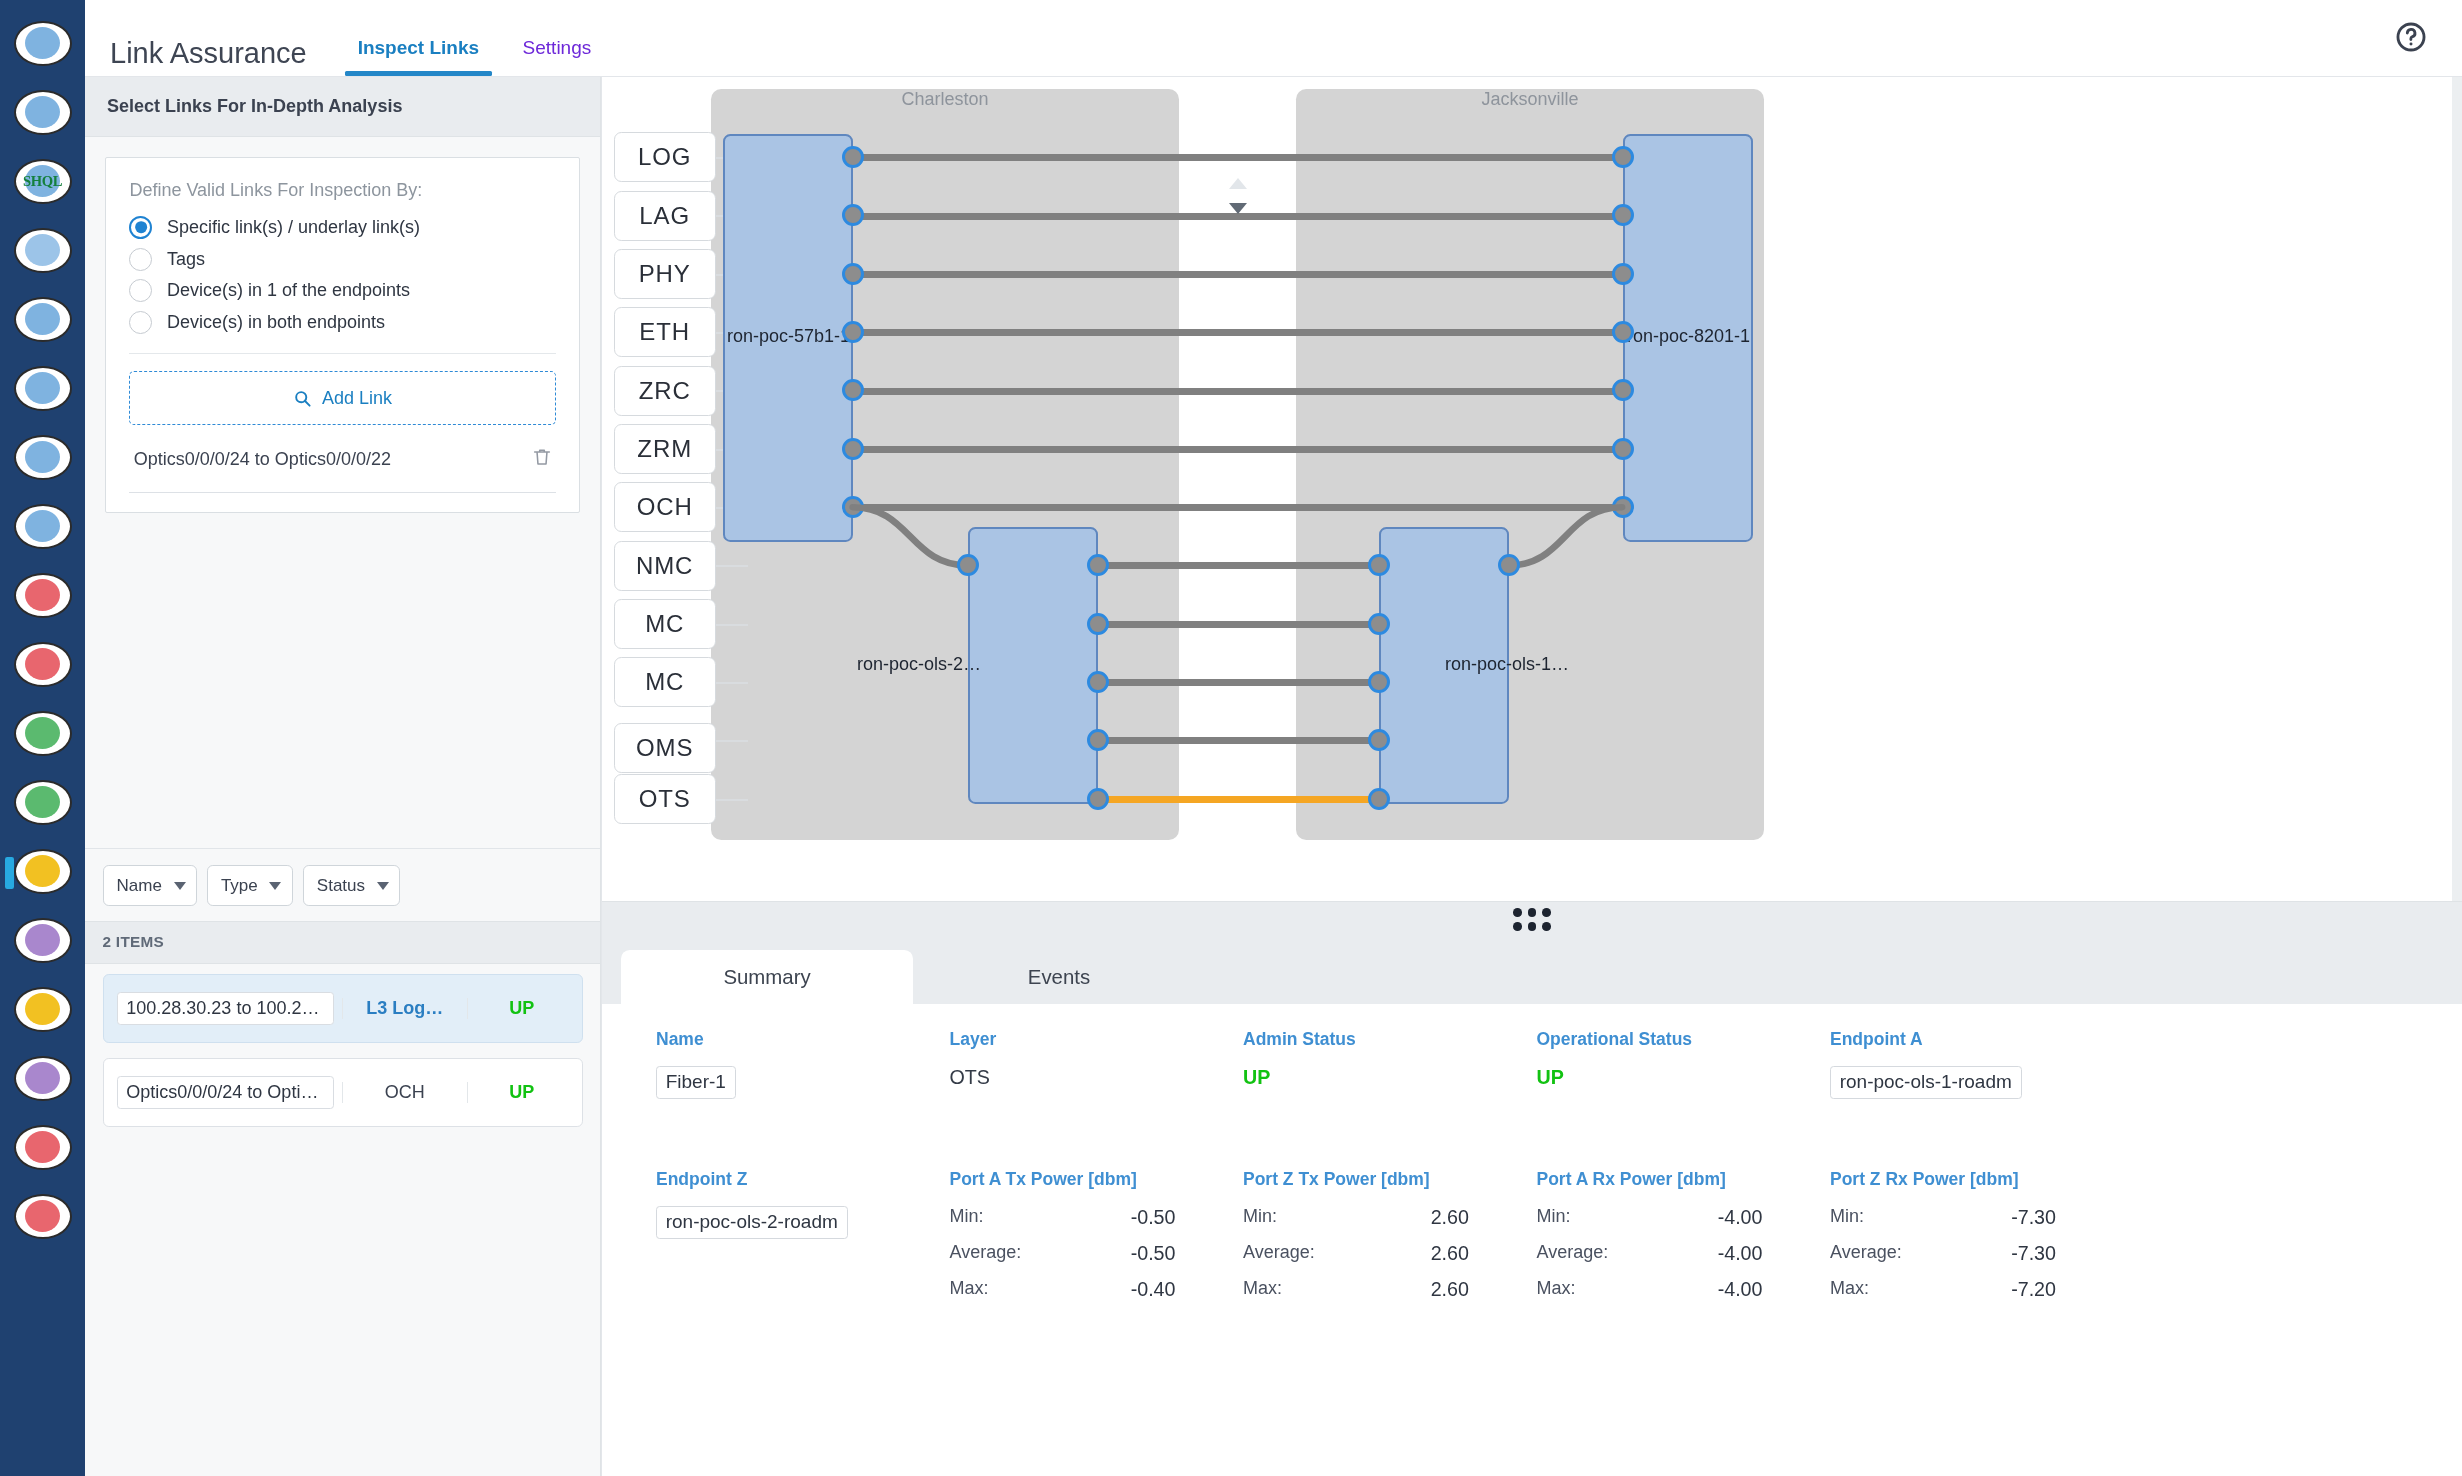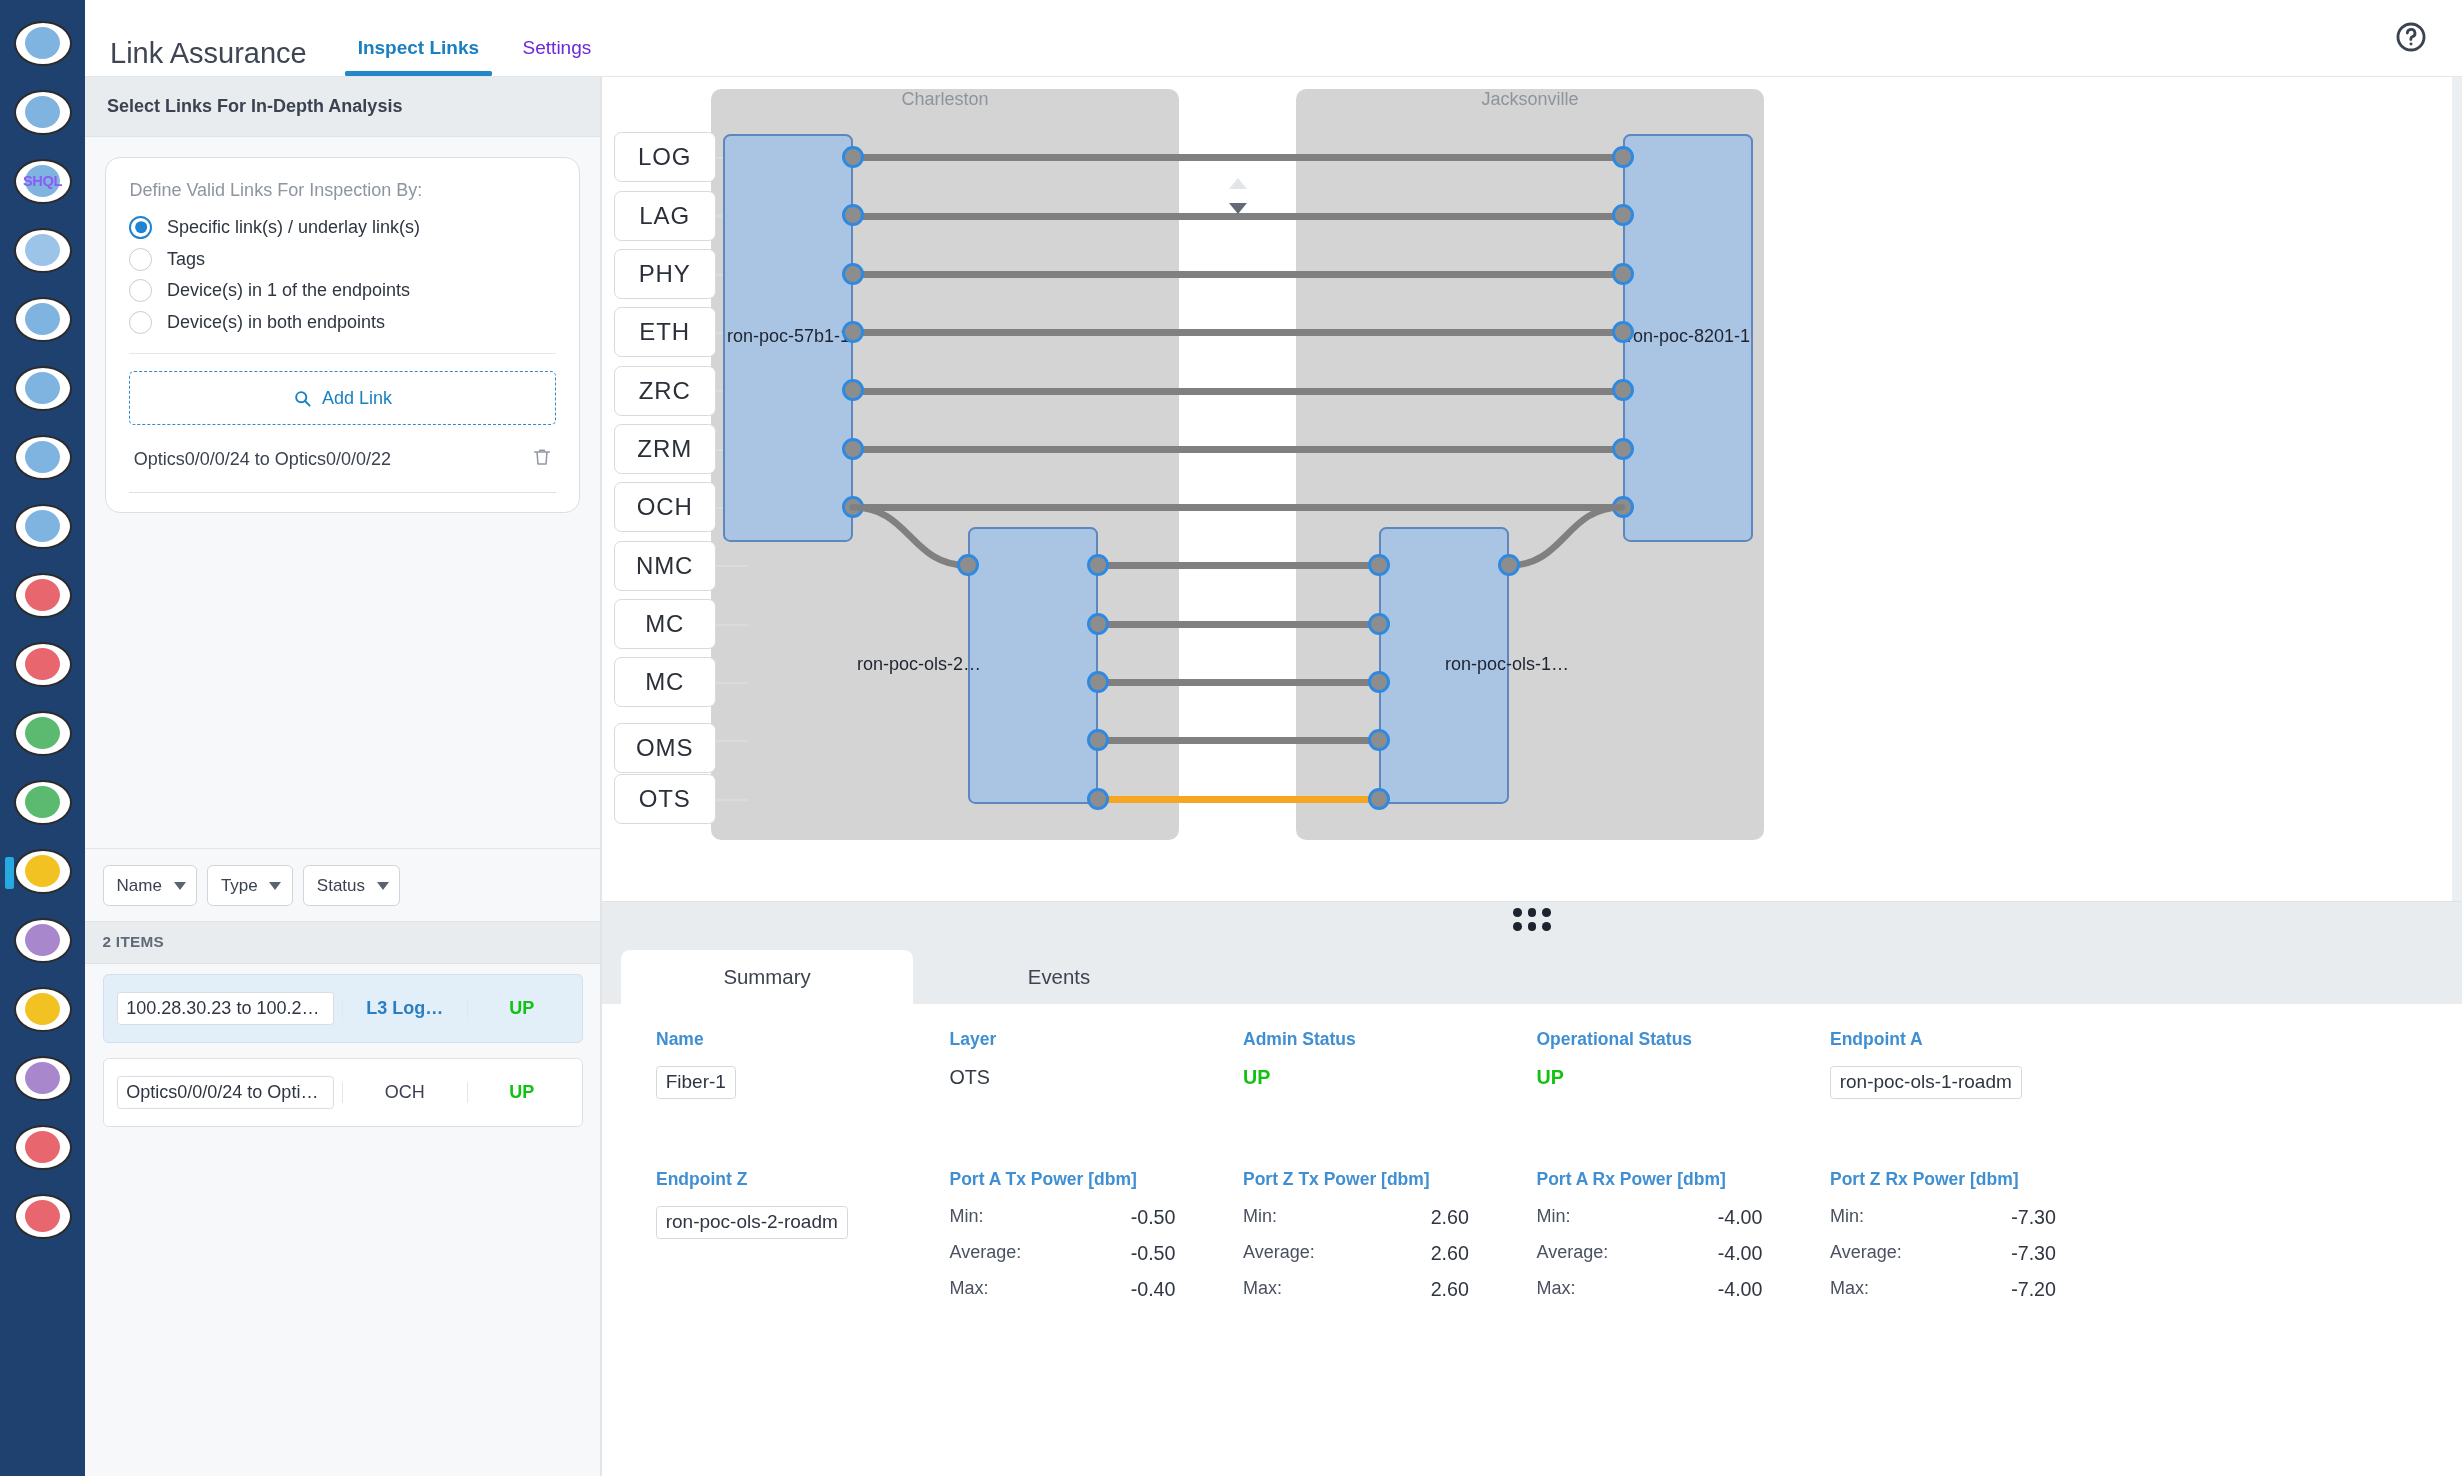--- a/index.html
+++ b/index.html
@@ -49,22 +49,22 @@
     position: absolute;
     left: -2.9px; top: 20.4px;
     width: 8.7px; height: 32px;
     background: #27a9e1;
     border-radius: 2.2px;
   }
   .rail-icon .glyph {
     position: absolute;
     font-size: 14.6px;
     font-weight: bold;
-    color: #8b5cf6;
-    font-family: Liberation Sans, sans-serif;
+    color: #15803d;
+    font-family: Liberation Serif, serif;
     letter-spacing: -0.4px;
     text-align: center;
   }
 
   
   .workspace { flex: 1 1 auto; display: flex; flex-direction: column; min-width: 0; }
 
   
   .topbar {
     height: 77px;
@@ -127,21 +127,21 @@
     font-weight: bold;
     color: #3b4250;
     border-bottom: 0.7px solid #dfe3e6;
     flex: 0 0 auto;
   }
   .lp-scroll { flex: 1 1 auto; overflow: hidden; padding: 20.4px 20.4px 0 20.4px; }
 
   .card {
     background: #ffffff;
     border: 0.7px solid #dadfe3;
-    border-radius: 15px;
+    border-radius: 2px;
     padding: 22px 23px 19px 23px;
   }
   .card-label {
     font-size: 18px;
     color: #8d959e;
     margin-bottom: 14.6px;
   }
   .radio-row {
     display: flex;
     align-items: center;

